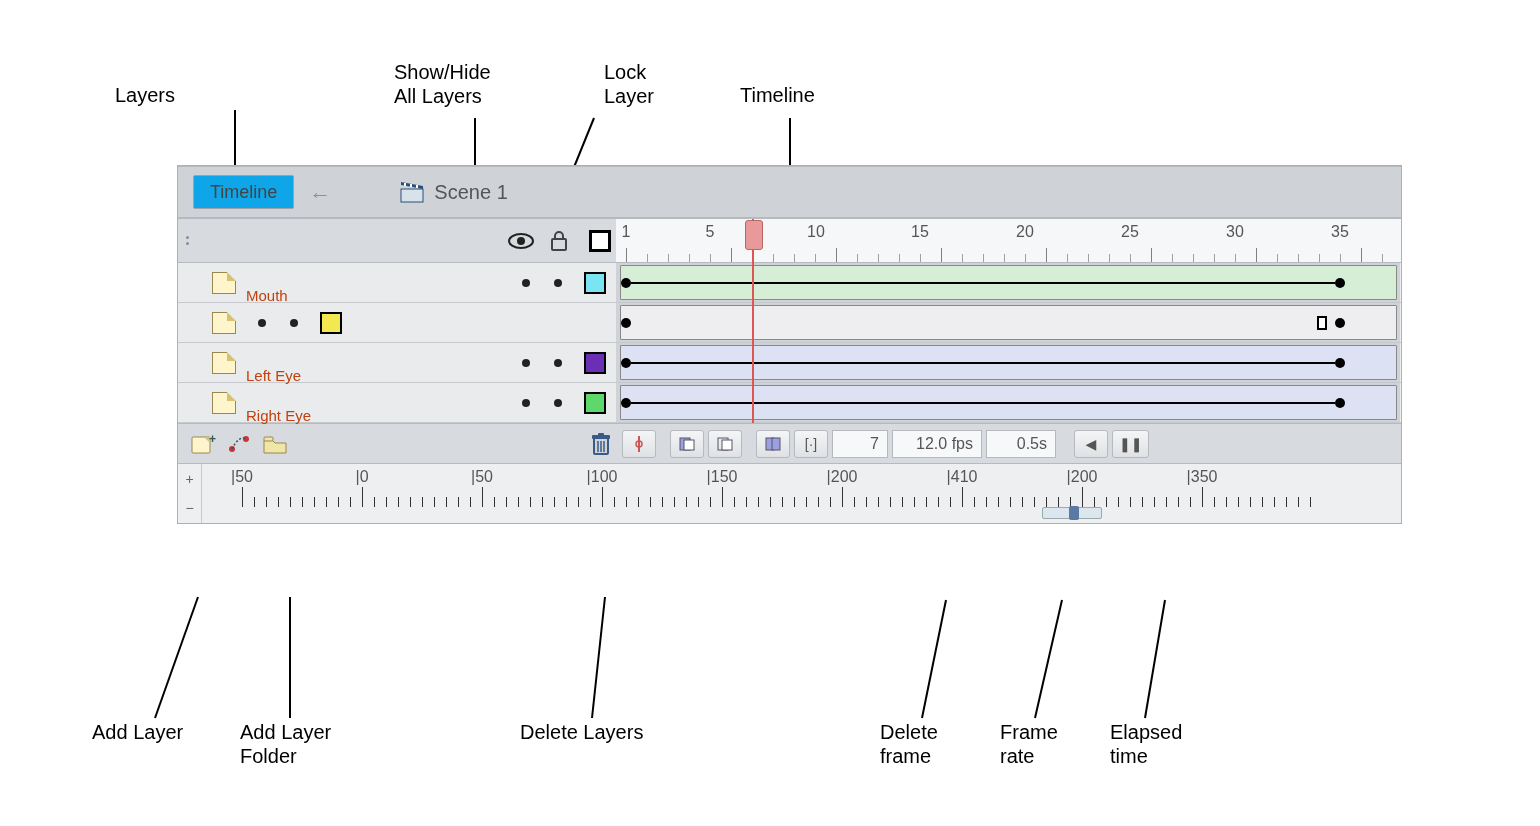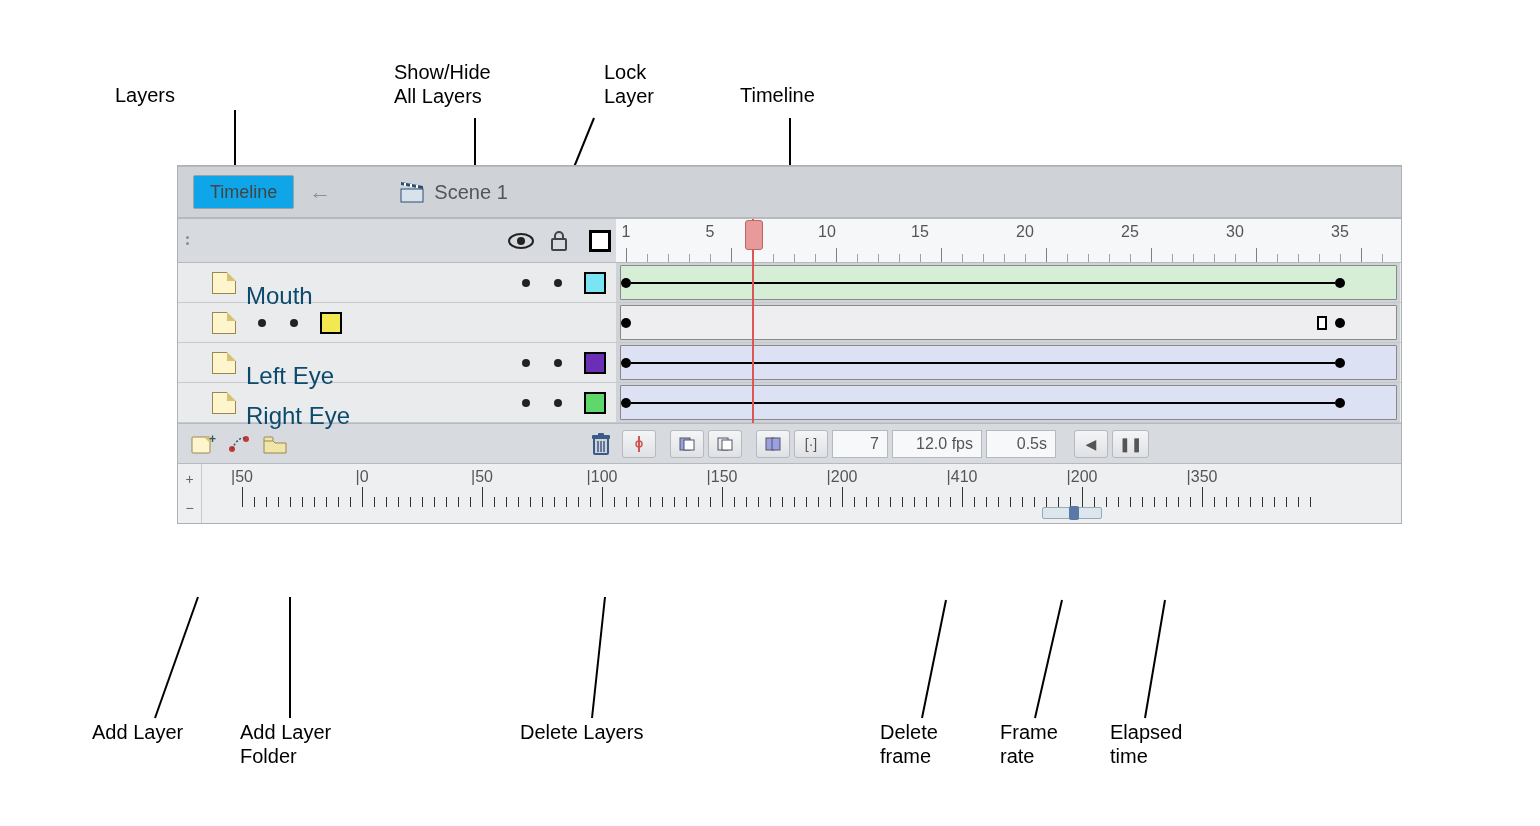--- a/index.html
+++ b/index.html
@@ -205,22 +205,22 @@
   }
   .page-icon::after{
     content:"";
     position:absolute;
     top:-1px;right:-1px;
     width:0;height:0;
     border-top:9px solid #e9ebed;
     border-left:9px solid #d7c173;
   }
   .layer-name{
-    font-size:24px;
-    color:#0c4a6e;
+    font-size:15px;
+    color:#c2410c;
     flex:1;
     margin-top:26px;
   }
   .dot{
     width:8px;height:8px;border-radius:50%;background:#222;flex:none;
   }
   .layer-row .dot{margin:0 12px;}
   .color-swatch{
     width:22px;height:22px;border:2px solid #000;flex:none;margin:0 10px;
   }
@@ -442,21 +442,21 @@
             <span class="color-swatch" style="background:#5ed86a"></span>
           </div>
         </div>
     </div>
 
     <div class="frames-col">
       <div class="frame-ruler">
         <div id="ruler-nums">
             <span class="tick-num" style="left: 10px;">1</span>
             <span class="tick-num" style="left: 94px;">5</span>
-            <span class="tick-num" style="left: 211px;">10</span>
+            <span class="tick-num" style="left: 200px;">10</span>
             <span class="tick-num" style="left: 304px;">15</span>
             <span class="tick-num" style="left: 409px;">20</span>
             <span class="tick-num" style="left: 514px;">25</span>
             <span class="tick-num" style="left: 619px;">30</span>
             <span class="tick-num" style="left: 724px;">35</span>
           </div>
         <div class="ticks" id="ruler-ticks">
             <i class="major" style="left: 10px;"></i>
             <i style="left: 31px;"></i>
             <i style="left: 52px;"></i>

